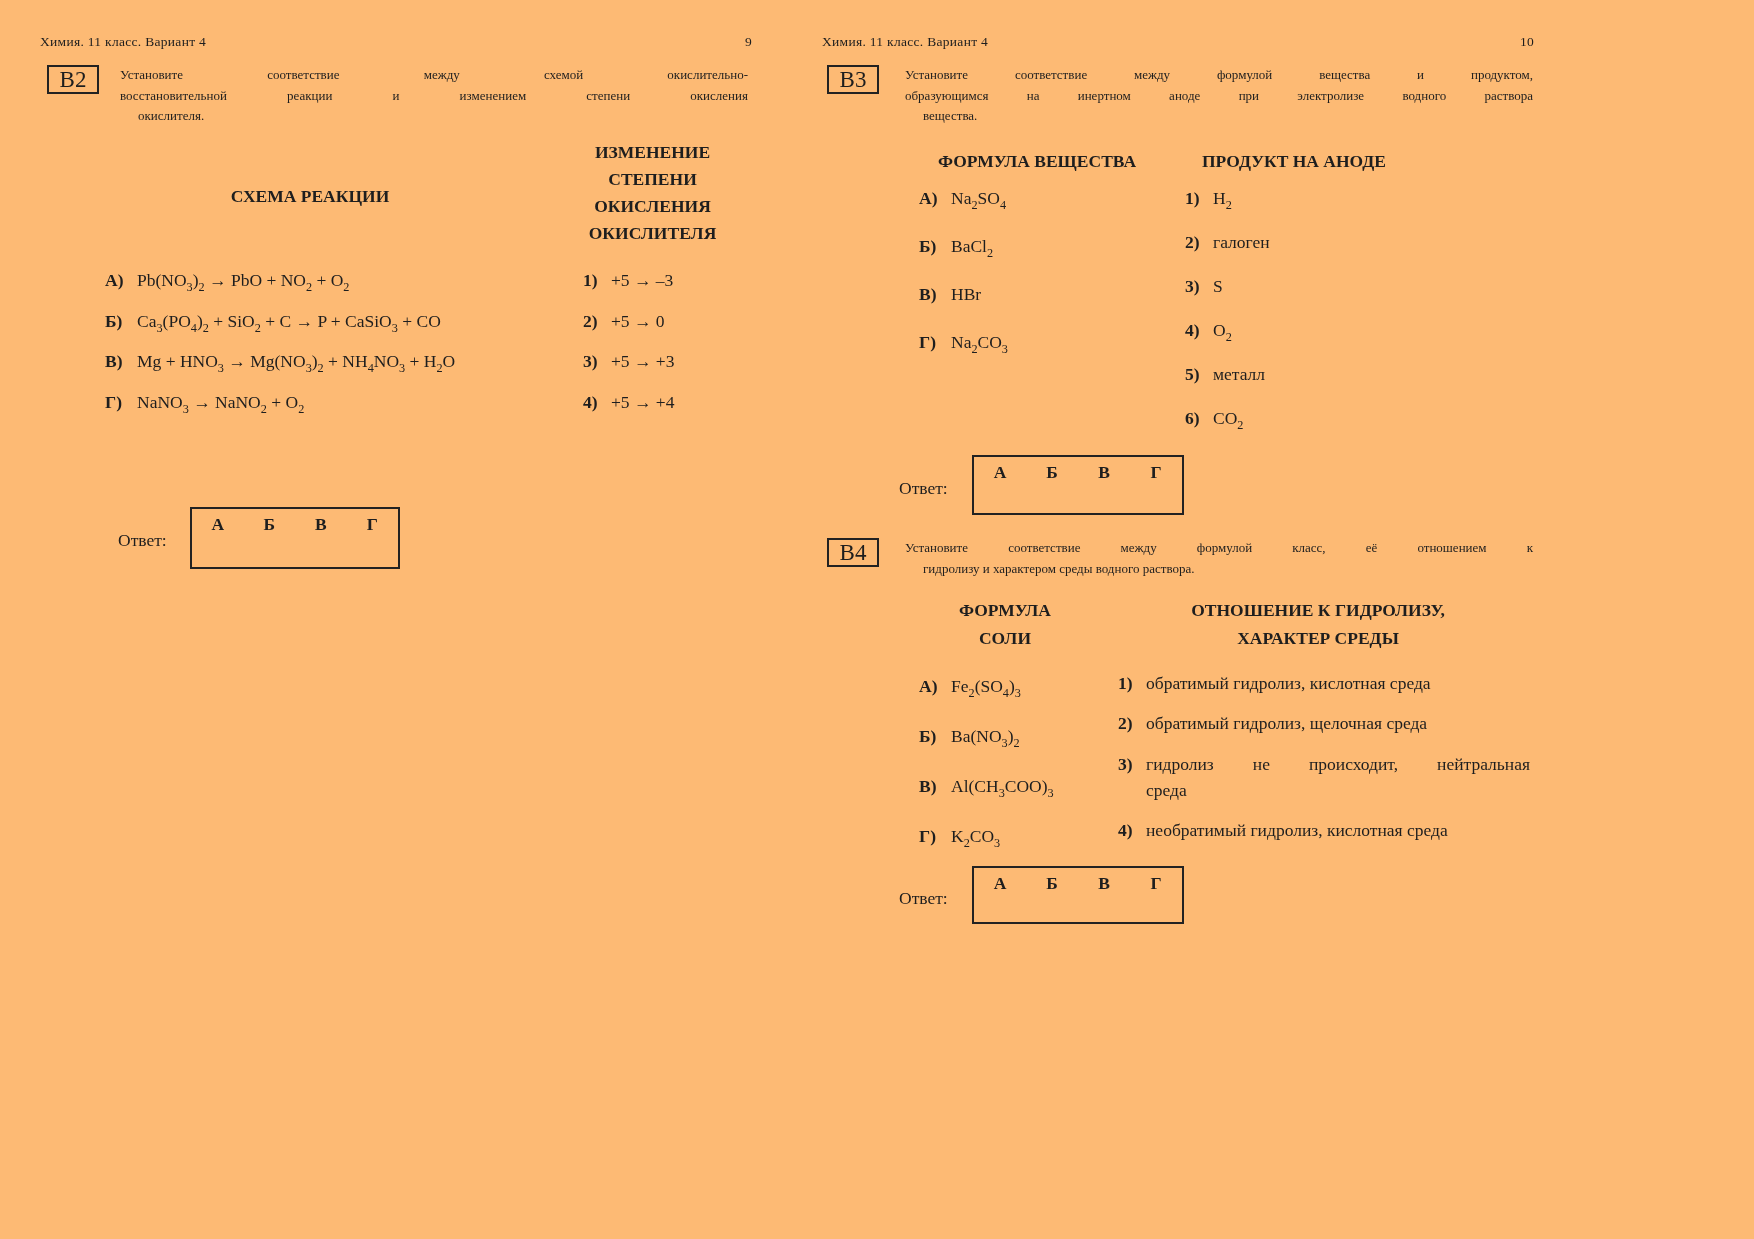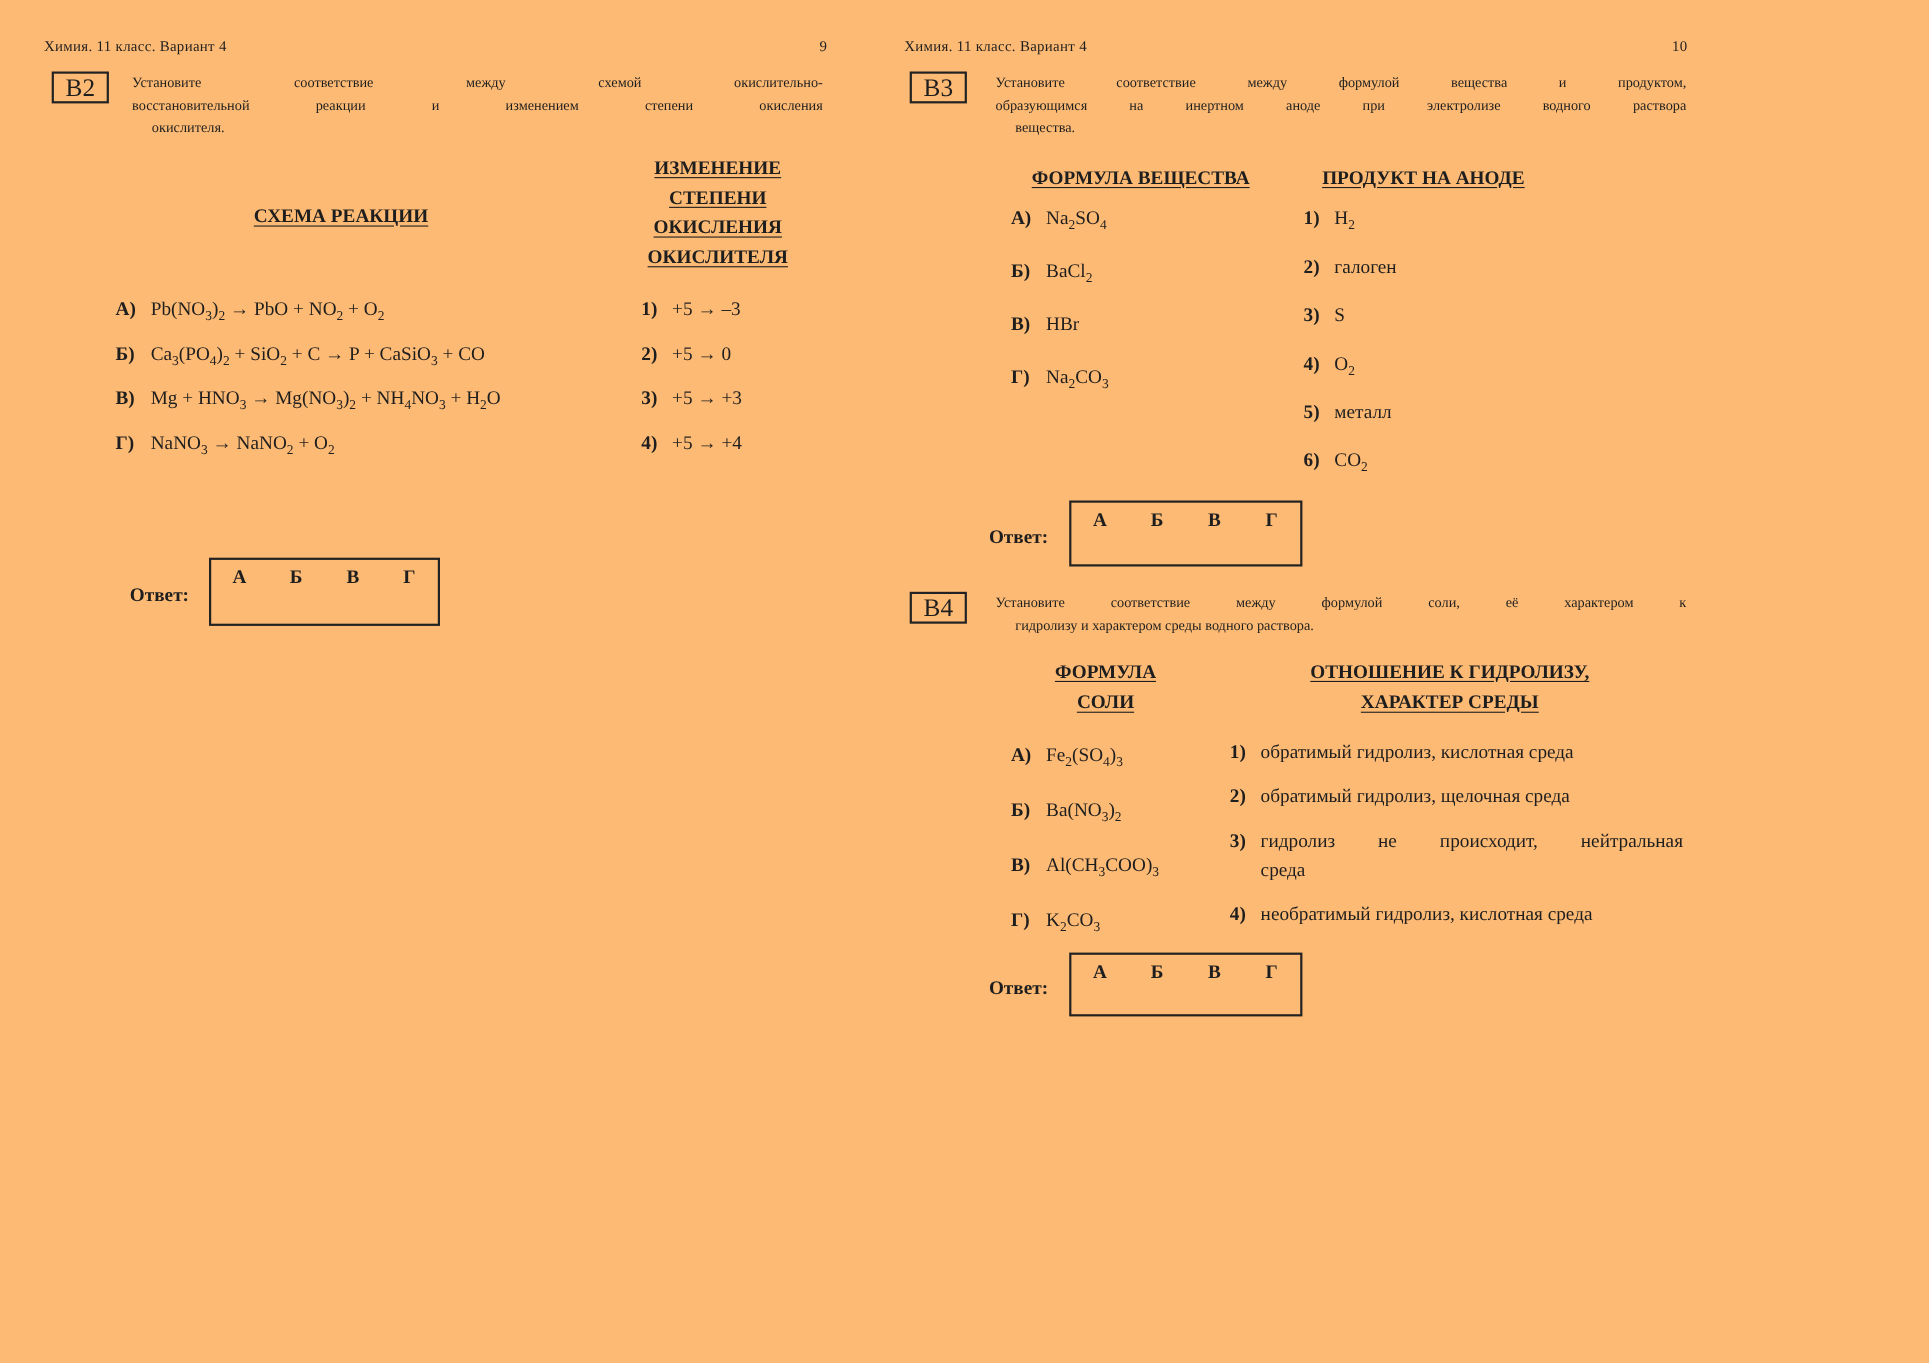--- a/index.html
+++ b/index.html
@@ -19,31 +19,31 @@
     flex:0 0 auto; width:48px; height:25px; border:2px solid #222;
     font-weight:normal; font-size:23px; text-align:center; line-height:25px;
   }
   .task-text { width:628px; font-size:13px; line-height:20.5px; }
   .jline { text-align:justify; text-align-last:justify; }
   .jline.last { text-align-last:left;margin-left:18px; }
   .colhead {
     position:absolute; font-weight:bold; font-size:17.5px;
     text-align:center; line-height:27px;
   }
-  .u { text-decoration:underline; text-underline-offset:3px; }
+  .u { text-underline-offset:3px; }
   .vlist { position:absolute; font-size:17.5px; }
   .vlist .row { display:flex; align-items:baseline; line-height:21px; }
   .p40 .row + .row { margin-top:19.5px; }
   .p48 .row + .row { margin-top:27px; }
   .p44 .row + .row { margin-top:23px; }
   .p50 .row + .row { margin-top:29px; }
   .lbl { flex:0 0 32px; font-weight:bold; }
   .num { flex:0 0 28px; font-weight:bold; }
   sub { font-size:70%; line-height:0; }
-  .answer-label { position:absolute; font-weight:bold; font-size:17.5px; }
+  .answer-label { position:absolute; font-weight:normal; font-size:17.5px; }
   .answer-box { position:absolute; border:2px solid #222; box-sizing:border-box; }
   .answer-letters { display:flex; padding-top:5px; }
   .answer-letters .cell { flex:1; text-align:center; font-weight:bold; font-size:17.5px; }
   .b4opt { position:absolute; display:flex; align-items:baseline; font-size:17.5px; }
   .opt-text { width:384px; line-height:26px; }
   .jfull { text-align:justify; text-align-last:justify; }
 </style>
 </head>
 <body>
 
@@ -200,21 +200,21 @@
         <span class="cell">А</span>
         <span class="cell">Б</span>
         <span class="cell">В</span>
         <span class="cell">Г</span>
       </div>
     </div>
 
     <div class="task-row" style="top:538px; left:5px; gap:26px;">
       <div class="task-badge">В4</div>
       <div class="task-text">
-        <div class="jline">Установите соответствие между формулой соли, её характером к</div>
+        <div class="jline">Установите соответствие между формулой класс, её отношением к</div>
         <div class="jline last">гидролизу и характером среды водного раствора.</div>
       </div>
     </div>
 
     <div class="colhead" style="top:596px; left:100px; width:166px; line-height:28px;">
       <div><span class="u">ФОРМУЛА</span></div>
       <div><span class="u">СОЛИ</span></div>
     </div>
     <div class="colhead" style="top:596px; left:318px; width:356px; line-height:28px;">
       <div><span class="u">ОТНОШЕНИЕ К ГИДРОЛИЗУ,</span></div>

